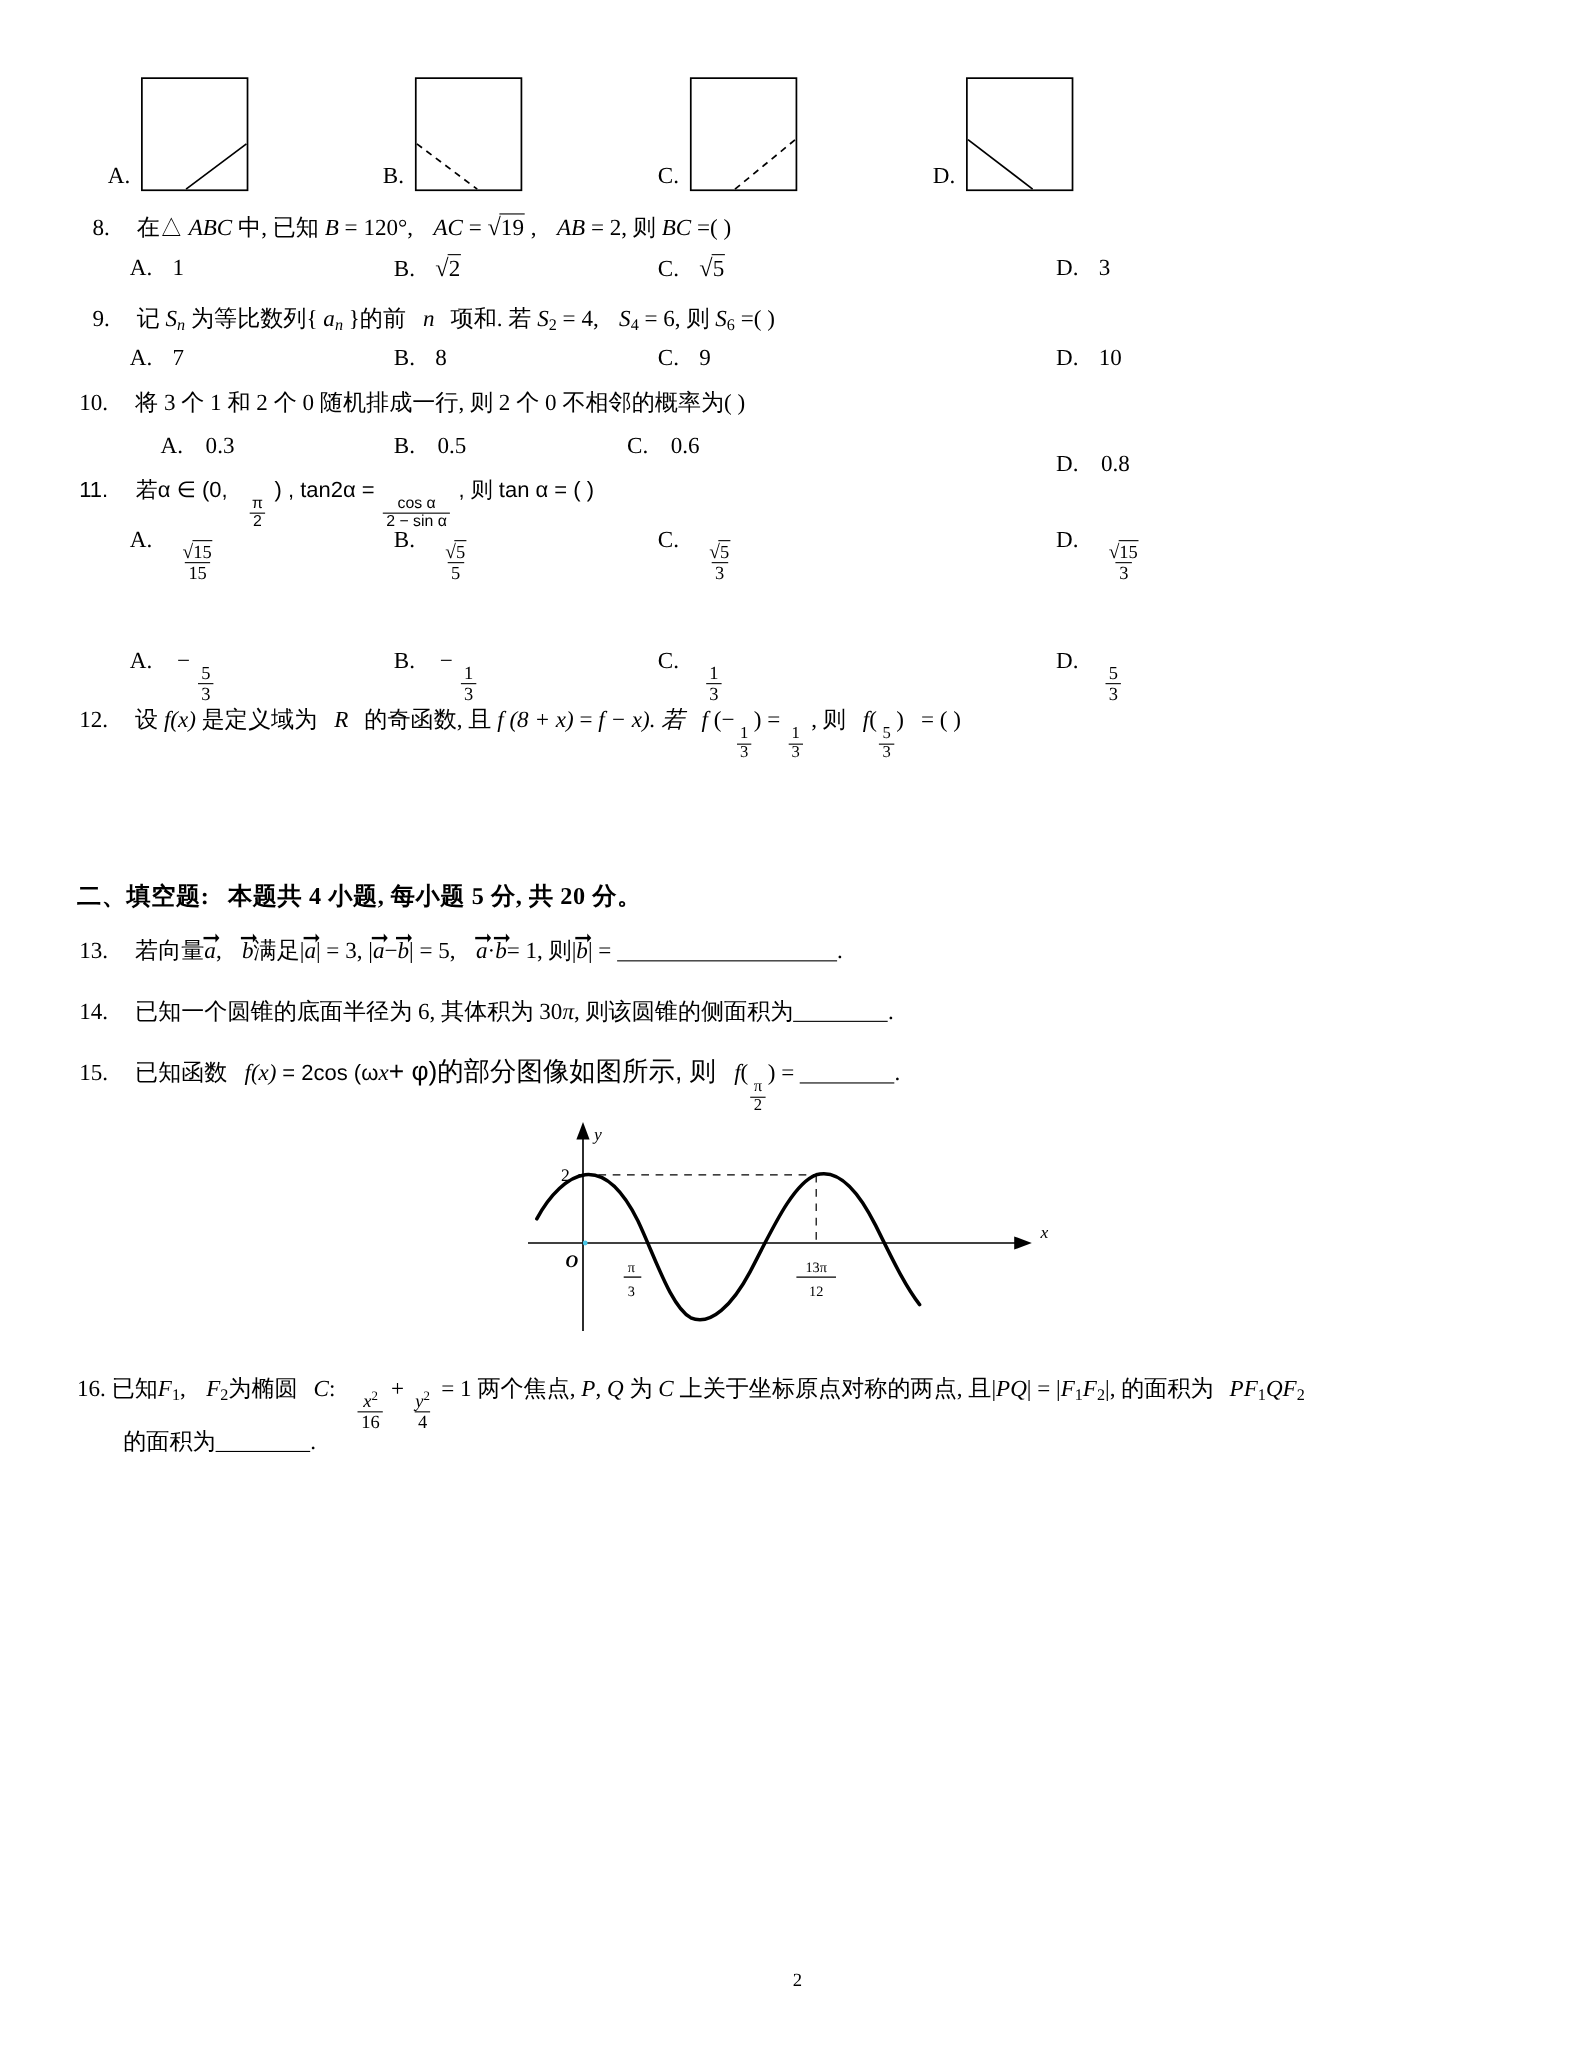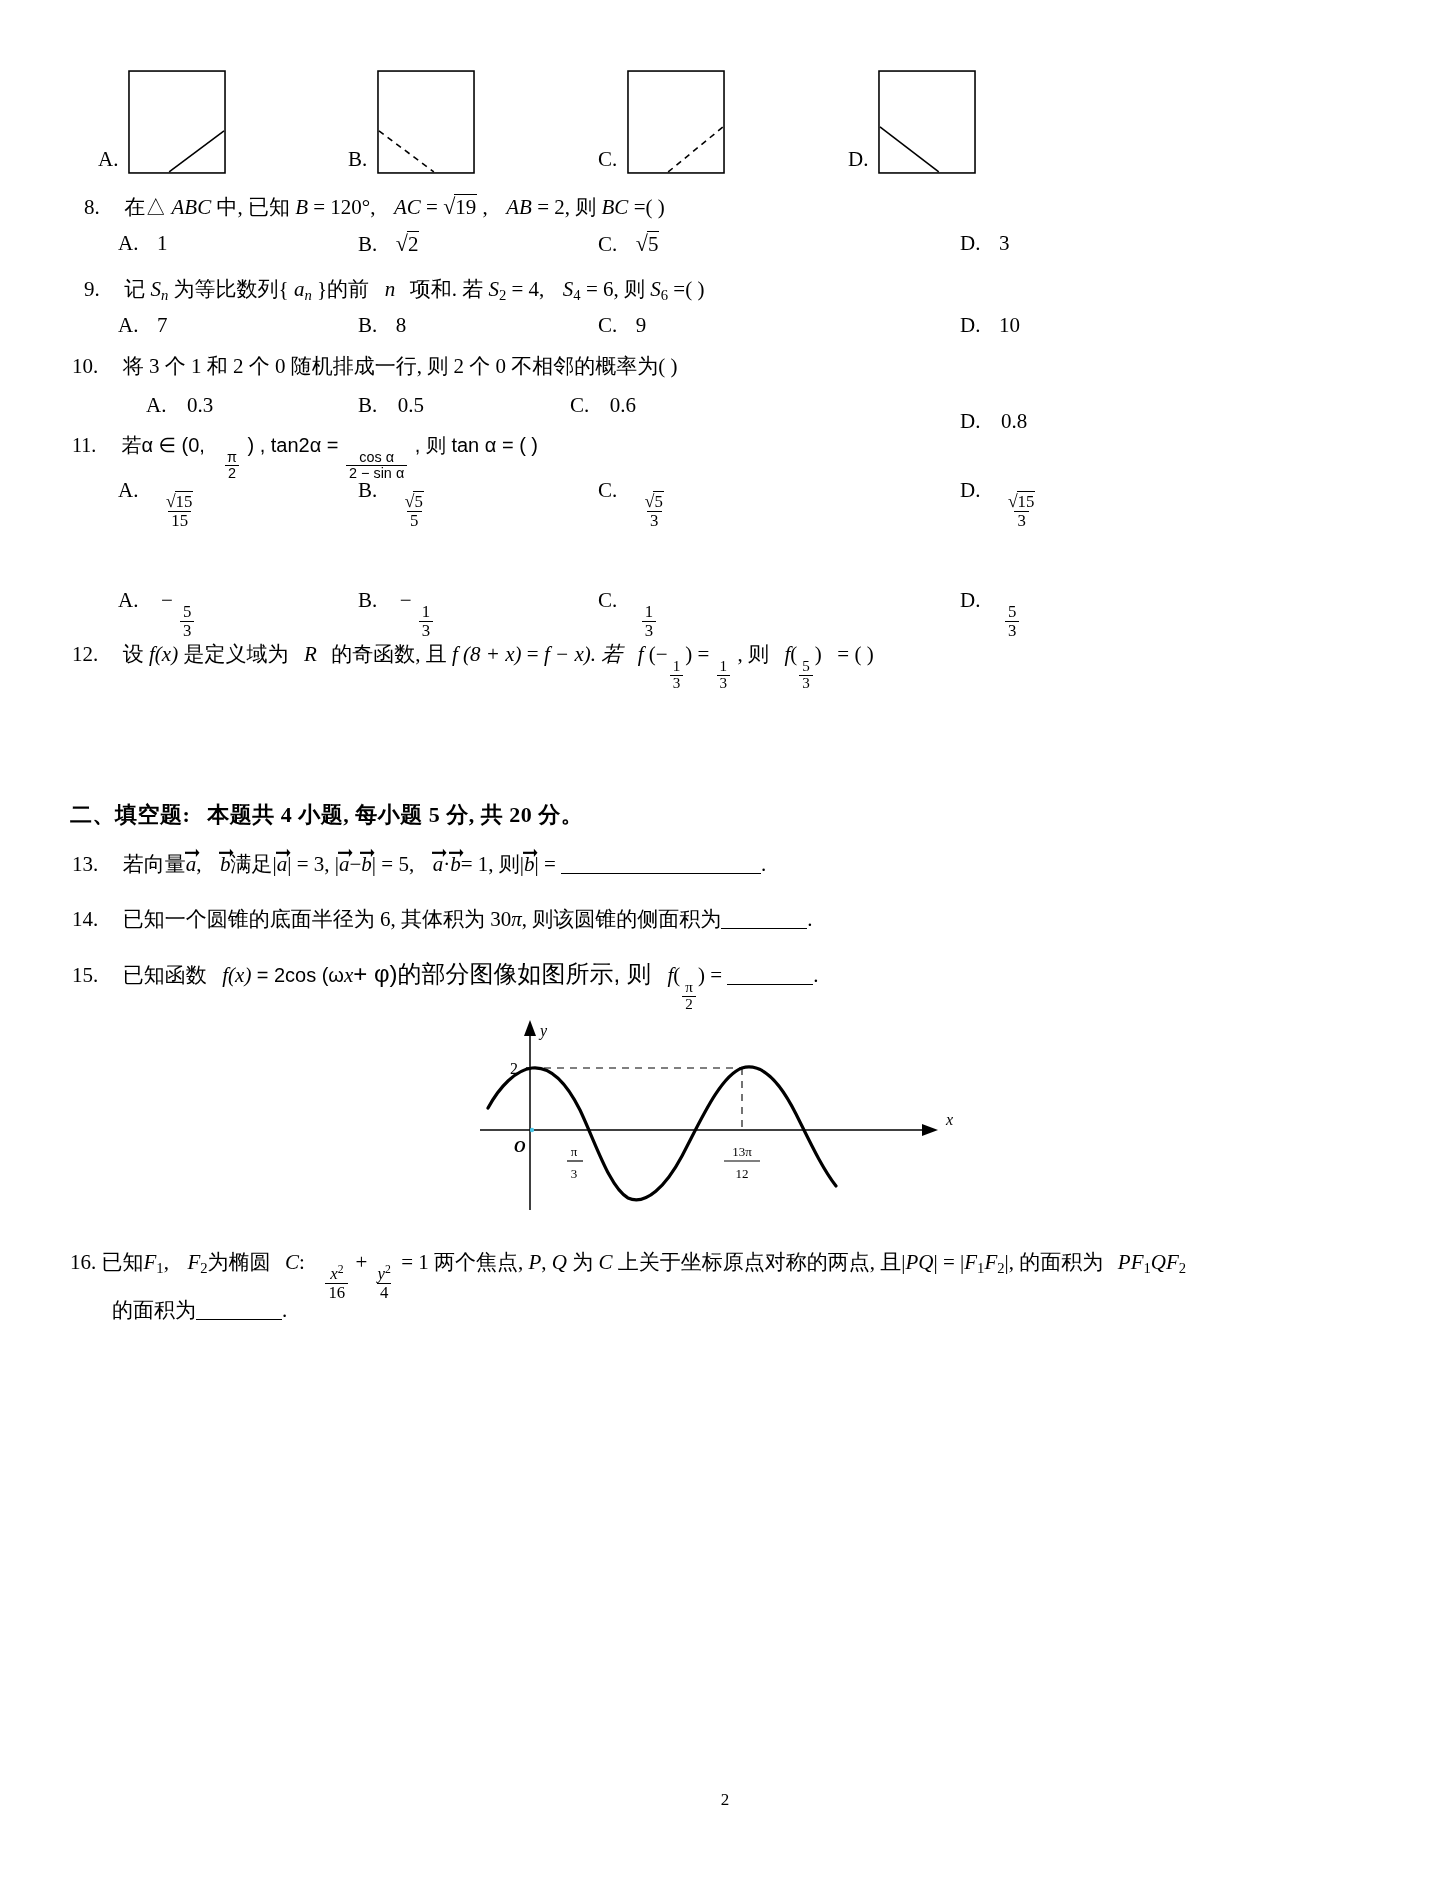--- a/index.html
+++ b/index.html
@@ -216,21 +216,21 @@
     </span>
     <span class="opt" style="left:960px;margin-top:16px;">
       <span>D.</span>
       <span style="display:inline-block;width:10px"></span>
       <span>0.8</span>
     </span>
   </div>
 
   <div class="q" style="top:432px; left:72px;">
     <span class="stem sans" style="font-size:20px;">
-      <span class="qnum" style="font-family:Liberation Serif, serif;">11.</span>
+      <span class="qnum" style="font-family:Liberation Sans, sans-serif;">11.</span>
       <span style="display:inline-block;width:14px"></span>
       <span>若α ∈ (0,</span>
       <span style="display:inline-block;width:6px"></span>
       <span class="frac tight">
         <span class="num">π</span>
         <span class="den">2</span>
       </span>
       <span>) ,   tan2α =</span>
       <span class="frac tight">
         <span class="num">cos α</span>

